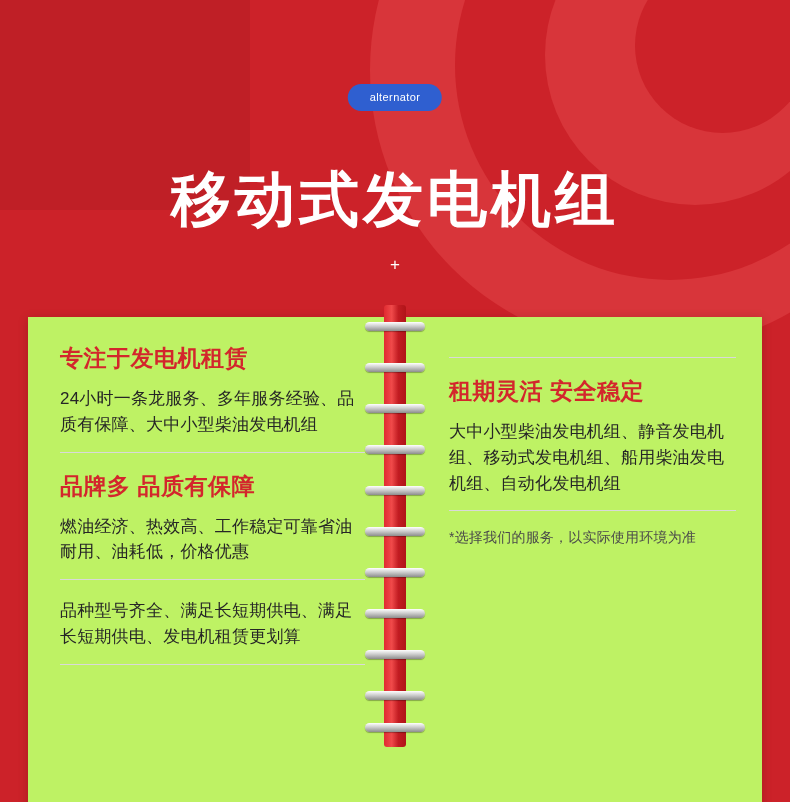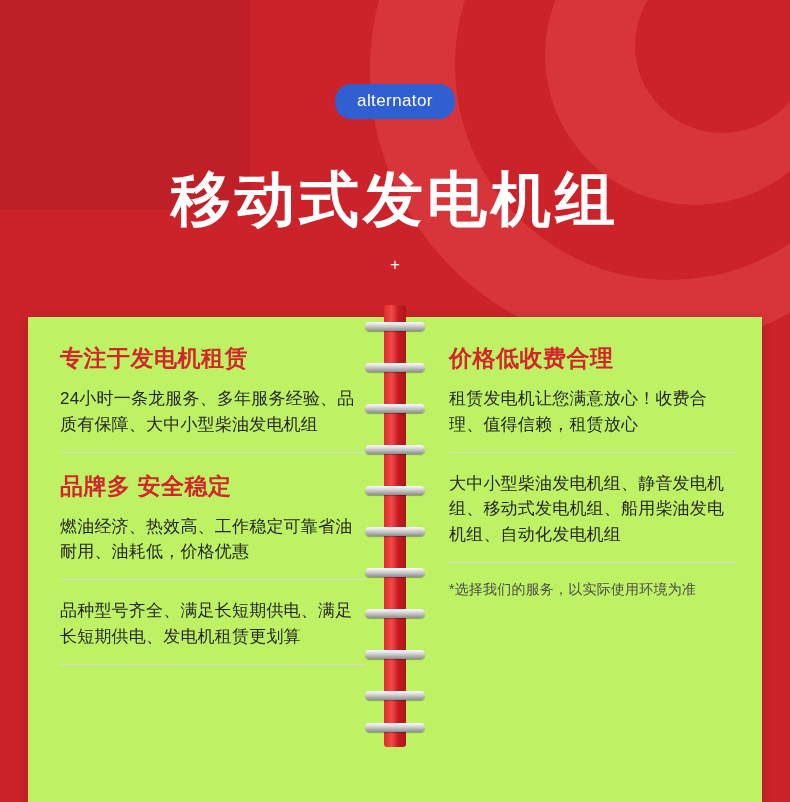--- a/index.html
+++ b/index.html
@@ -67,21 +67,21 @@
   }
 
   
   .badge {
     position: absolute;
     left: 50%;
     transform: translateX(-50%);
     top: 84px;
     background: #2f5fd0;
     color: #ffffff;
-    font-size: 17px;
+    font-size: 11px;
     letter-spacing: .4px;
     padding: 7px 22px 8px;
     border-radius: 16px;
     white-space: nowrap;
     z-index: 5;
   }
 
   .headline {
     position: absolute;
     top: 160px;
@@ -219,41 +219,38 @@
 
       <div class="col left">
 
         <div class="block">
           <div class="block-title">专注于发电机租赁</div>
           <p class="block-body">24小时一条龙服务、多年服务经验、品质有保障、大中小型柴油发电机组</p>
         </div>
         <hr class="rule">
 
         <div class="block">
-          <div class="block-title">品牌多 安全稳定</div>
+          <div class="block-title">品牌多 品质有保障</div>
           <p class="block-body">燃油经济、热效高、工作稳定可靠省油耐用、油耗低，价格优惠</p>
         </div>
         <hr class="rule">
 
         <div class="block">
           <p class="block-body">品种型号齐全、满足长短期供电、满足长短期供电、发电机租赁更划算</p>
         </div>
         <hr class="rule last">
 
       </div>
 
       <div class="col right">
 
-        <div class="block">
-          <div class="block-title">价格低收费合理</div>
-          <p class="block-body">租赁发电机让您满意放心！收费合理、值得信赖，租赁放心</p>
-        </div>
-        <hr class="rule">
-
-        <div class="block">
+        <hr class="rule">
+
+        <div class="block">
+          <div class="block-title">租期灵活 安全稳定</div>
           <p class="block-body">大中小型柴油发电机组、静音发电机组、移动式发电机组、船用柴油发电机组、自动化发电机组</p>
         </div>
         <hr class="rule">
 
         <p class="footnote">*选择我们的服务，以实际使用环境为准</p>
 
       </div>
 
     </div>
   </div>

